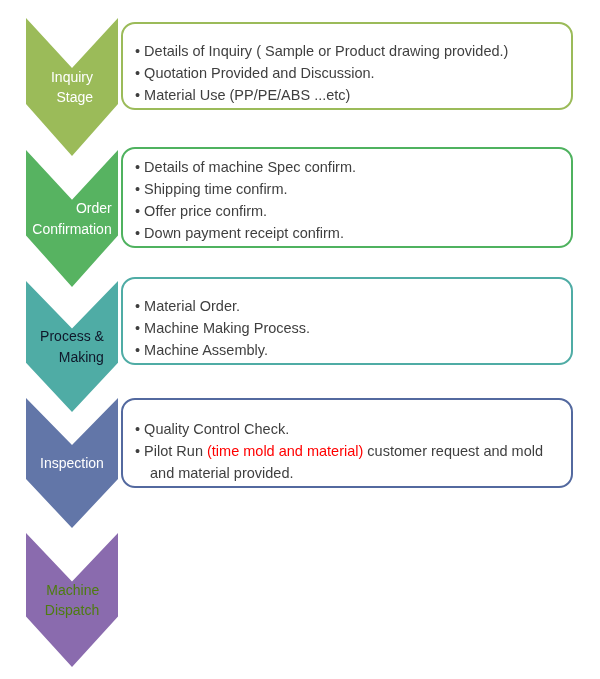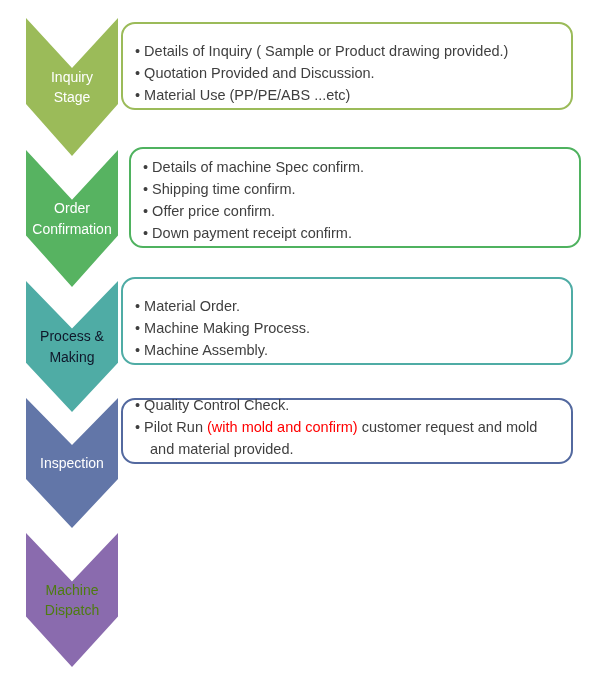--- a/index.html
+++ b/index.html
@@ -13,21 +13,21 @@
     font-family: "Liberation Sans", sans-serif;
     overflow: hidden;
   }
 
   
   .chevron { position: absolute; left: 26px; width: 92px; }
   .chevron svg { position: absolute; inset: 0; width: 100%; height: 100%; display: block; }
   .chevron-label {
     position: absolute; inset: 0;
     display: flex; align-items: center; justify-content: center;
-    text-align: center;
+    text-align: right;
     font-size: 14px;
     line-height: 1.45;
     white-space: pre-line;
     pointer-events: none;
   }
   .chevron-1 { top: 18px;  height: 138px; }
   .chevron-2 { top: 150px; height: 137px; }
   .chevron-3 { top: 281px; height: 131px; }
   .chevron-4 { top: 398px; height: 130px; }
   .chevron-5 { top: 533px; height: 134px; }
@@ -35,23 +35,23 @@
   
   .box {
     position: absolute; left: 121px; width: 452px;
     background: #ffffff;
     border: 2.5px solid #999999;
     border-radius: 14px;
     display: flex; flex-direction: column; justify-content: flex-end;
     padding: 2px 10px 2px 12px;
   }
   .box-1 { top: 22px;  height: 88px;  }
-  .box-2 { top: 147px; height: 101px; margin-left: 8px; }
+  .box-2 { top: 147px; height: 101px; }
   .box-3 { top: 277px; height: 88px;  }
-  .box-4 { top: 398px; height: 66px;  }
+  .box-4 { top: 398px; height: 90px;  }
   .box-5 { top: 522px; height: 98px;  }
 
   .box ul { margin: 0; padding: 0; list-style: none; }
   .box li {
     font-size: 14.5px;
     line-height: 22px;
     padding-left: 15px;
     text-indent: -15px;
   }
   .box li::before { content: "\2022\00a0"; }
@@ -109,21 +109,21 @@
 
   <div class="chevron chevron-4">
     <svg viewBox="0 0 92 138" preserveAspectRatio="none">
       <polygon points="0,0 46,50 92,0 92,86 46,138 0,86" fill="#6276A8"></polygon>
     </svg>
     <span class="chevron-label" style="color: rgb(255, 255, 255);">Inspection</span>
   </div>
   <div class="box box-4" style="border-color: rgb(83, 105, 159);">
     <ul>
       <li>Quality Control Check.</li>
-      <li><span>Pilot Run </span><span style="color: rgb(255, 0, 0);">(with mold and confirm)</span><span> customer request and mold and material provided.</span></li>
+      <li><span>Pilot Run </span><span style="color: rgb(255, 0, 0);">(time mold and material)</span><span> customer request and mold and material provided.</span></li>
     </ul>
   </div>
 
   <div class="chevron chevron-5">
     <svg viewBox="0 0 92 138" preserveAspectRatio="none">
       <polygon points="0,0 46,50 92,0 92,86 46,138 0,86" fill="#8A6BAE"></polygon>
     </svg>
     <span class="chevron-label" style="color: #4d7c0f;">Machine
 Dispatch</span>
   </div>

